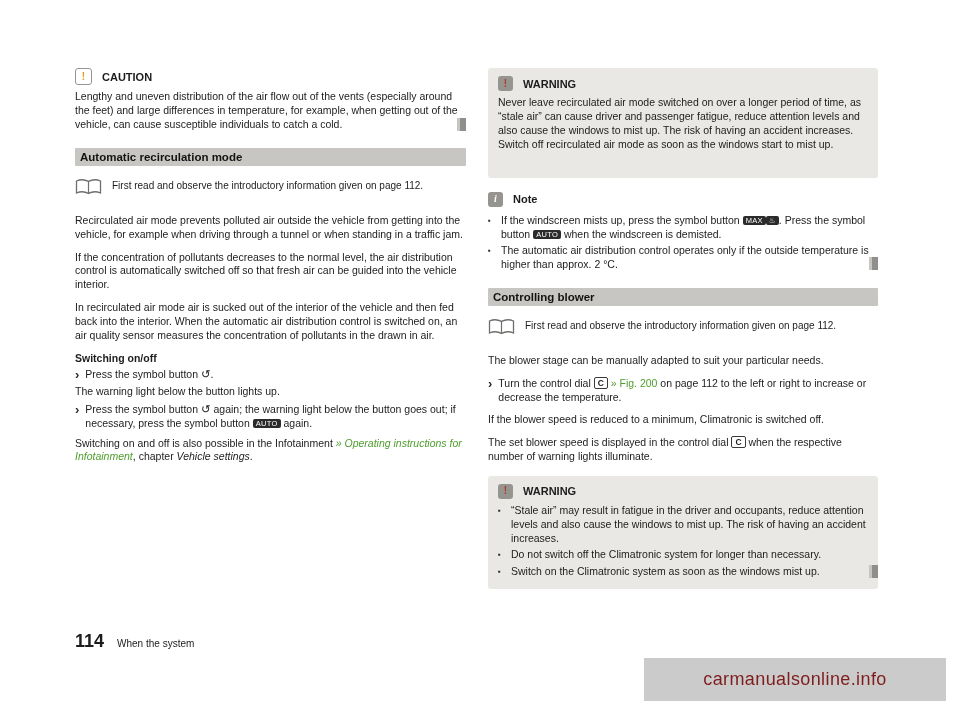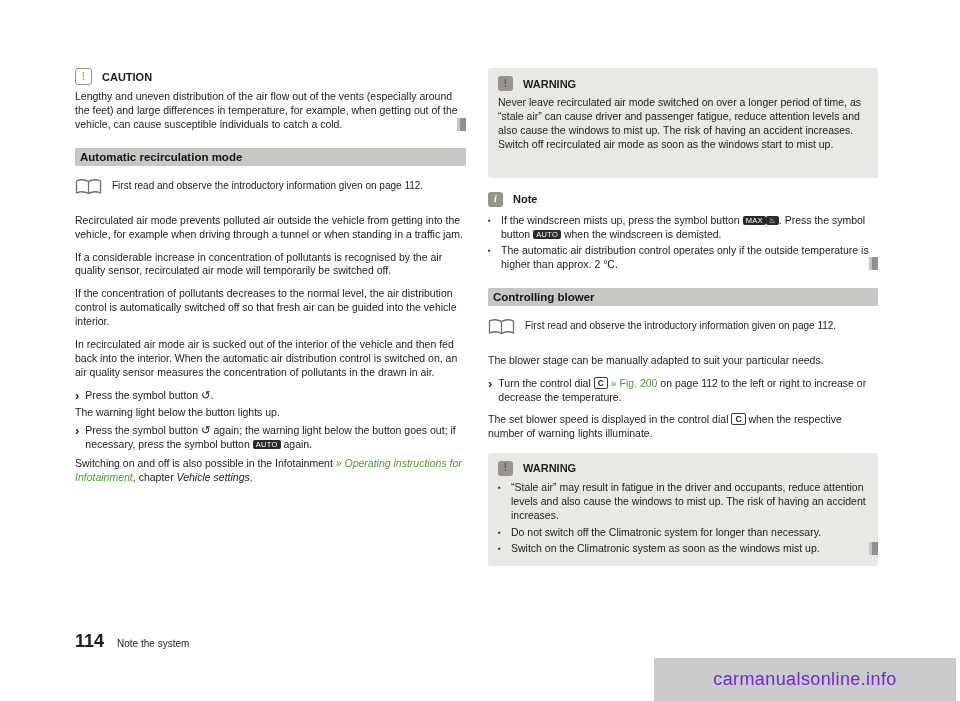--- a/index.html
+++ b/index.html
@@ -78,23 +78,23 @@
   .note-head{display:flex;align-items:center;gap:10px;margin:14px 0 7px 0;}
   .note-title{font-weight:bold;font-size:11px;}
 
   
   .footer{position:absolute;left:75px;top:631px;display:flex;align-items:baseline;gap:13px;}
   .page-num{font-weight:bold;font-size:18px;}
   .footer-label{font-size:10px;}
 
   
   .watermark{
-    position:absolute;right:4px;bottom:0;width:302px;height:43px;background:#cbcbcb;
+    position:absolute;right:14px;bottom:0;width:302px;height:43px;background:#cbcbcb;
     display:flex;align-items:center;justify-content:center;
-    font-size:18px;color:#6d28d9;letter-spacing:.4px;
+    font-size:18px;color:#7f1d1d;letter-spacing:.4px;
   }
 </style>
 </head>
 <body>
 
 <div class="col col-left">
 
   <div class="advice rel">
     <div class="advice-head">
       <span class="icon-sq caution-ic">!</span>
@@ -110,24 +110,24 @@
     <span class="book">
       <svg width="27" height="18" viewBox="0 0 27 18">
         <path d="M1.5 3 C5.5 1.2 9.5 1.3 13.5 3.4 C17.5 1.3 21.5 1.2 25.5 3 L25.5 15 C21.5 13.3 17.5 13.3 13.5 15.4 C9.5 13.3 5.5 13.3 1.5 15 Z" fill="none" stroke="#6f6e6b" stroke-width="1.3"></path>
         <path d="M13.5 3.4 L13.5 15.4" stroke="#6f6e6b" stroke-width="1.2" fill="none"></path>
       </svg>
     </span>
     <span class="intro-text">First read and observe the introductory information given on page 112.</span>
   </div>
 
   <p class="body-text">Recirculated air mode prevents polluted air outside the vehicle from getting into the vehicle, for example when driving through a tunnel or when standing in a traffic jam.</p>
-  <p class="body-text">If a considerable increase in concentration of pollutants is recognised by the air quality sensor, recirculated air mode will temporarily be switched off.</p>
   <p class="body-text">If the concentration of pollutants decreases to the normal level, the air distribution control is automatically switched off so that fresh air can be guided into the vehicle interior.</p>
   <p class="body-text">In recirculated air mode air is sucked out of the interior of the vehicle and then fed back into the interior. When the automatic air distribution control is switched on, an air quality sensor measures the concentration of pollutants in the drawn in air.</p>
 
+  <p class="bold-line">Switching on/off</p>
 
   <div class="step">
     <span class="step-arrow">›</span>
     <span class="step-text"><span>Press the symbol button </span><span class="sym">↺</span><span>.</span></span>
   </div>
 
   <p class="body-text" style="margin-bottom:4px;">The warning light below the button lights up.</p>
 
   <div class="step">
     <span class="step-arrow">›</span>
@@ -176,20 +176,21 @@
     <span class="intro-text">First read and observe the introductory information given on page 112.</span>
   </div>
 
   <p class="body-text">The blower stage can be manually adapted to suit your particular needs.</p>
 
   <div class="step" style="margin-bottom:8px;">
     <span class="step-arrow">›</span>
     <span class="step-text"><span>Turn the control dial </span><span class="key-badge">C</span><span class="link"> » Fig. 200 </span><span>on page 112 to the left or right to increase or decrease the temperature.</span></span>
   </div>
 
+  <p class="body-text">If the blower speed is reduced to a minimum, Climatronic is switched off.</p>
 
   <p class="body-text"><span>The set blower speed is displayed in the control dial </span><span class="key-badge">C</span><span> when the respective number of warning lights illuminate.</span></p>
 
   <div class="gray-box" style="margin-top:12px;">
     <div class="advice-head">
       <span class="icon-sq warning-ic">!</span>
       <span class="advice-title">WARNING</span>
     </div>
     <div class="bullet-row">
       <span class="bullet-mark">▪</span>
@@ -203,16 +204,16 @@
       <span class="bullet-mark">▪</span>
       <span class="bullet-text">Switch on the Climatronic system as soon as the windows mist up.</span>
     </div>
     <span class="end-marker" style="bottom:11px;"></span>
   </div>
 
 </div>
 
 <div class="footer">
   <span class="page-num">114</span>
-  <span class="footer-label">Note the system</span>
+  <span class="footer-label">When the system</span>
 </div>
 
 <div class="watermark">carmanualsonline.info</div>
 
 </body></html>

